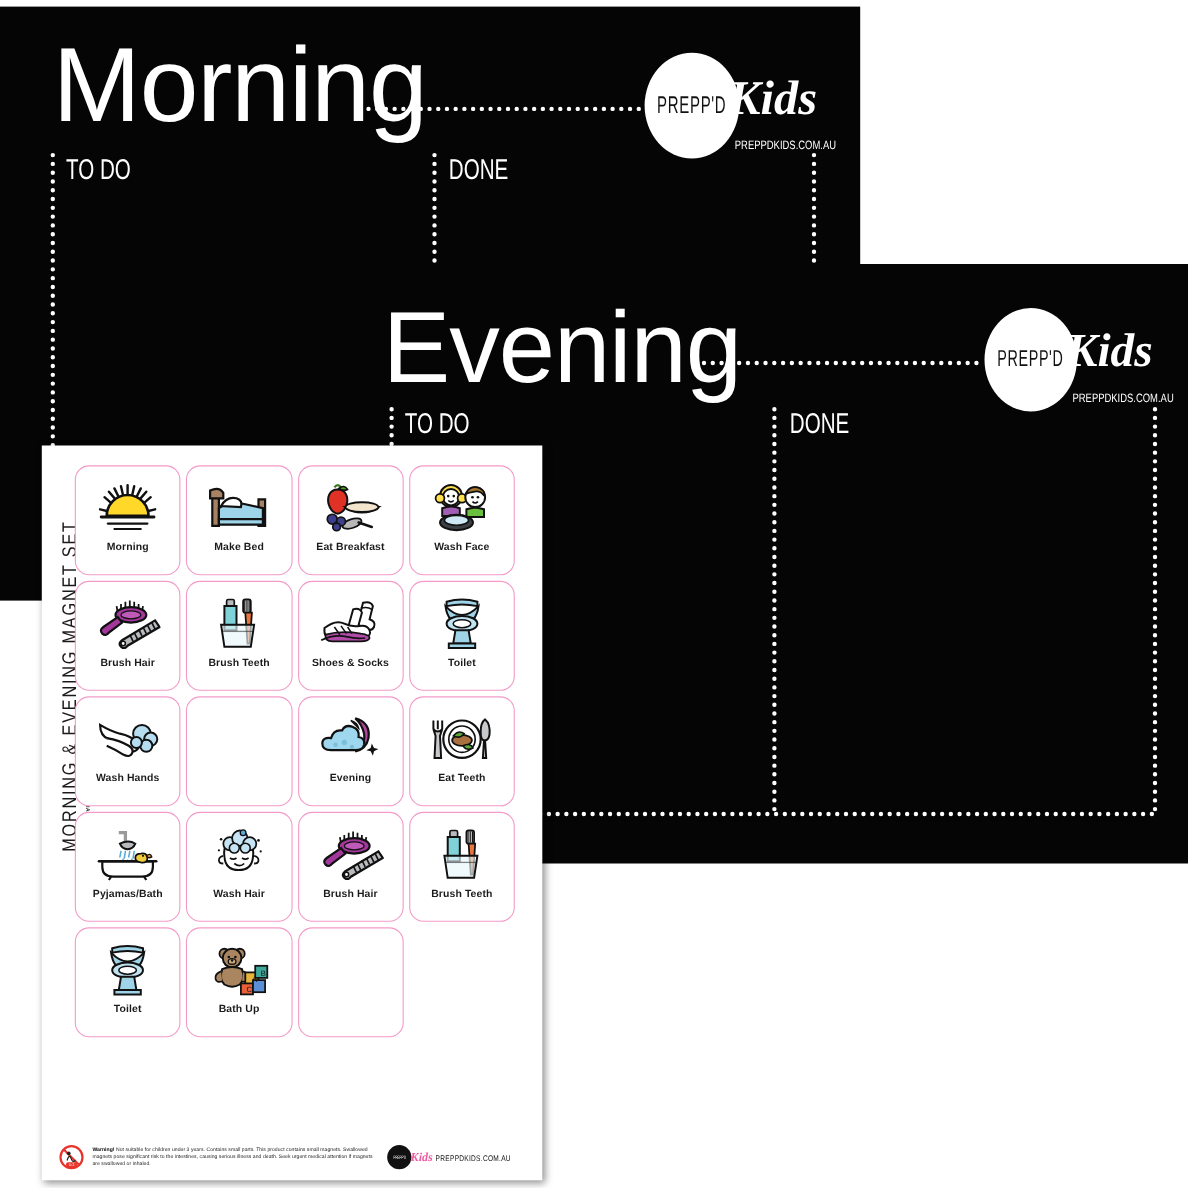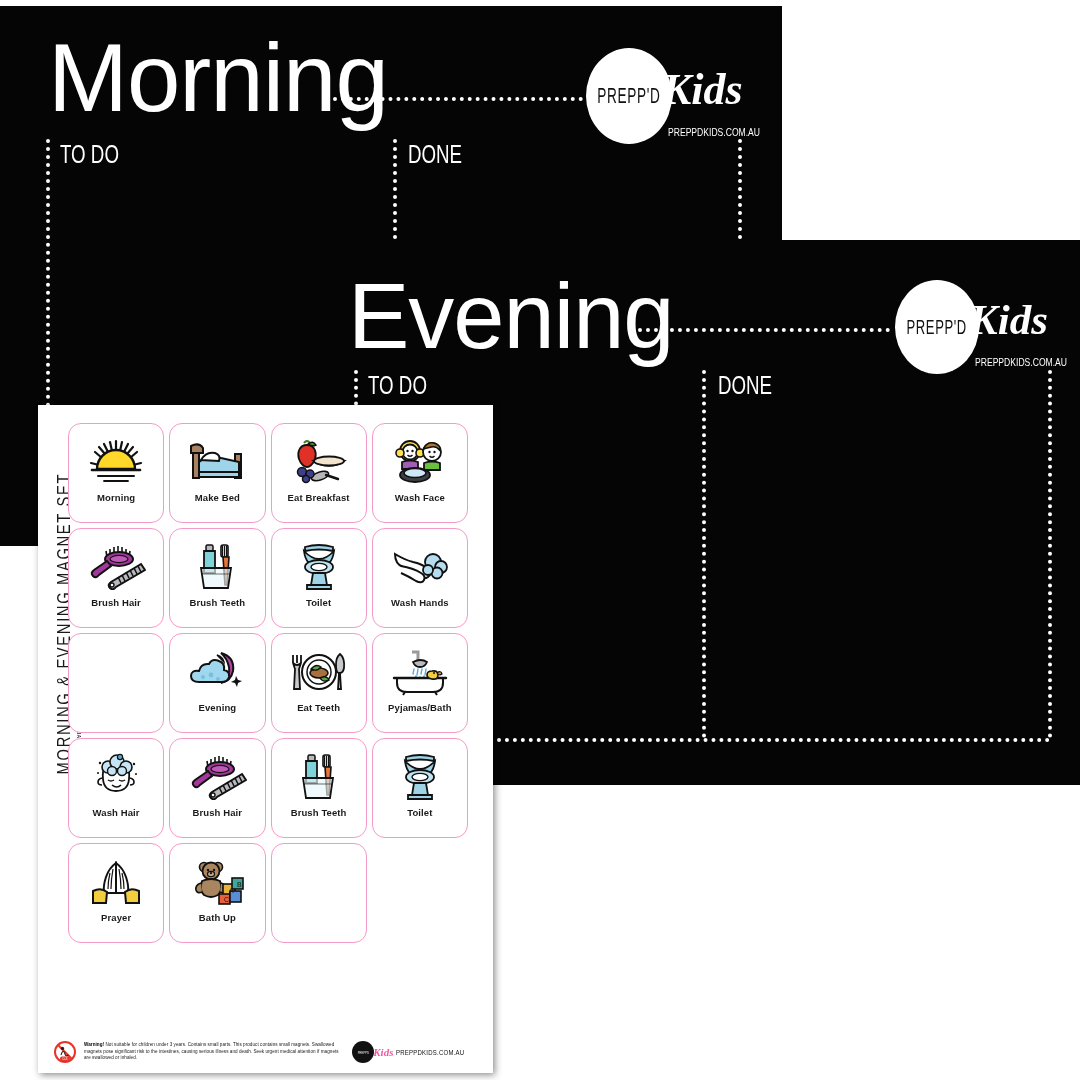--- a/index.html
+++ b/index.html
@@ -266,20 +266,38 @@
             </g>
 <path d="M29 15 l2 28 h2 l2 -28z" fill="#e8763a" stroke="#111" stroke-width="1.6"></path>
 <path d="M7 26 h30 l-3 20 h-24z" fill="#e8f6fa" fill-opacity=".65" stroke="#111" stroke-width="1.8"></path>
 <line x1="8" y1="32" x2="36" y2="32" stroke="#111" stroke-width="1.2" opacity=".5"></line>
           </svg>
         </div>
         <div class="lbl">Brush Teeth</div>
       </div>
       <div class="card">
         <div class="art">
+          <svg width="58" height="46" viewBox="0 0 58 46">
+<path d="M40 4 q7 -2 9 3 l-3 12 q6 2 4 7 q-2 4 -7 2 l-8 -4 l5 -20z" fill="#fff" stroke="#111" stroke-width="1.8"></path>
+<path d="M38 9 q6 -2 10 1" fill="none" stroke="#111" stroke-width="1.4"></path>
+<path d="M31 10 q6 -2 8 3 l-3 11 q5 2 3 6 q-2 4 -6 2 l-7 -4z" fill="#fff" stroke="#111" stroke-width="1.8"></path>
+<path d="M5 27 q10 -8 18 -4 q6 3 14 2 q7 -1 9 4 q2 5 -5 7 h-30 q-7 0 -6 -9z" fill="#fff" stroke="#111" stroke-width="1.8"></path>
+<path d="M6 33 q14 -4 32 -1 q8 1 8 4 q-1 3 -8 3 h-26 q-7 0 -6 -6z" fill="#b14aa8" stroke="#111" stroke-width="1.6"></path>
+<g stroke="#111" stroke-width="1.4">
+              <line x1="14" y1="26" x2="19" y2="33"></line>
+              <line x1="20" y1="25" x2="25" y2="32"></line>
+              <line x1="26" y1="26" x2="30" y2="32"></line>
+            </g>
+<path d="M2 38 q12 -6 24 -3 q8 2 16 1" fill="none" stroke="#111" stroke-width="1.6"></path>
+          </svg>
+        </div>
+        <div class="lbl">Shoes &amp; Socks</div>
+      </div>
+      <div class="card">
+        <div class="art">
           <svg width="42" height="48" viewBox="0 0 42 48">
 <path d="M7 4 q14 -4 28 0 v4 q-14 -3 -28 0z" fill="#9fd4e8" stroke="#111" stroke-width="1.8"></path>
 <path d="M6 8 q15 16 30 0 q-2 16 -15 16 q-13 0 -15 -16z" fill="#9fd4e8" stroke="#111" stroke-width="1.8"></path>
 <ellipse cx="21" cy="24" rx="14" ry="7" fill="#bfe3f0" stroke="#111" stroke-width="1.8"></ellipse>
 <ellipse cx="21" cy="24" rx="8" ry="3.6" fill="#fff" stroke="#111" stroke-width="1.4"></ellipse>
 <path d="M15 30 l-2 12 h16 l-2 -12z" fill="#9fd4e8" stroke="#111" stroke-width="1.8"></path>
 <path d="M9 42 h24 v4 h-24z" fill="#9fd4e8" stroke="#111" stroke-width="1.8"></path>
           </svg>
         </div>
         <div class="lbl">Toilet</div>
@@ -436,37 +454,20 @@
 <ellipse cx="21" cy="24" rx="14" ry="7" fill="#bfe3f0" stroke="#111" stroke-width="1.8"></ellipse>
 <ellipse cx="21" cy="24" rx="8" ry="3.6" fill="#fff" stroke="#111" stroke-width="1.4"></ellipse>
 <path d="M15 30 l-2 12 h16 l-2 -12z" fill="#9fd4e8" stroke="#111" stroke-width="1.8"></path>
 <path d="M9 42 h24 v4 h-24z" fill="#9fd4e8" stroke="#111" stroke-width="1.8"></path>
           </svg>
         </div>
         <div class="lbl">Toilet</div>
       </div>
       <div class="card">
         <div class="art">
-          <svg width="54" height="46" viewBox="0 0 54 46">
-<path d="M27 4 q-7 5 -10 14 q-3 9 -2 16 h12z" fill="#fff" stroke="#111" stroke-width="2"></path>
-<path d="M27 4 q7 5 10 14 q3 9 2 16 h-12z" fill="#fff" stroke="#111" stroke-width="2"></path>
-<g stroke="#111" stroke-width="1.2" fill="none">
-              <path d="M21 14 q-2 8 -2 16"></path>
-              <path d="M24 10 q-2 11 -2 20"></path>
-<path d="M33 14 q2 8 2 16"></path>
-              <path d="M30 10 q2 11 2 20"></path>
-            </g>
-<path d="M4 32 q8 -4 14 1 l-1 11 h-13z" fill="#f2cd3d" stroke="#111" stroke-width="2"></path>
-<path d="M50 32 q-8 -4 -14 1 l1 11 h13z" fill="#f2cd3d" stroke="#111" stroke-width="2"></path>
-          </svg>
-        </div>
-        <div class="lbl">Prayer</div>
-      </div>
-      <div class="card">
-        <div class="art">
           <svg width="56" height="48" viewBox="0 0 56 48">
 <circle cx="15" cy="9" r="4.5" fill="#a9865f" stroke="#111" stroke-width="1.6"></circle>
 <circle cx="29" cy="9" r="4.5" fill="#a9865f" stroke="#111" stroke-width="1.6"></circle>
 <circle cx="22" cy="13" r="8.5" fill="#a9865f" stroke="#111" stroke-width="1.8"></circle>
 <circle cx="19" cy="12" r="1.2" fill="#111"></circle>
             <circle cx="25" cy="12" r="1.2" fill="#111"></circle>
 <ellipse cx="22" cy="16" rx="3.5" ry="2.6" fill="#c9a97c" stroke="#111" stroke-width="1.2"></ellipse>
 <circle cx="22" cy="15.2" r="1.1" fill="#111"></circle>
 <path d="M13 23 q9 -4 18 0 q3 9 -2 14 q-7 4 -14 0 q-5 -5 -2 -14z" fill="#a9865f" stroke="#111" stroke-width="1.8"></path>
 <path d="M12 25 q-6 2 -5 7 q1 4 6 2" fill="#a9865f" stroke="#111" stroke-width="1.6"></path>

